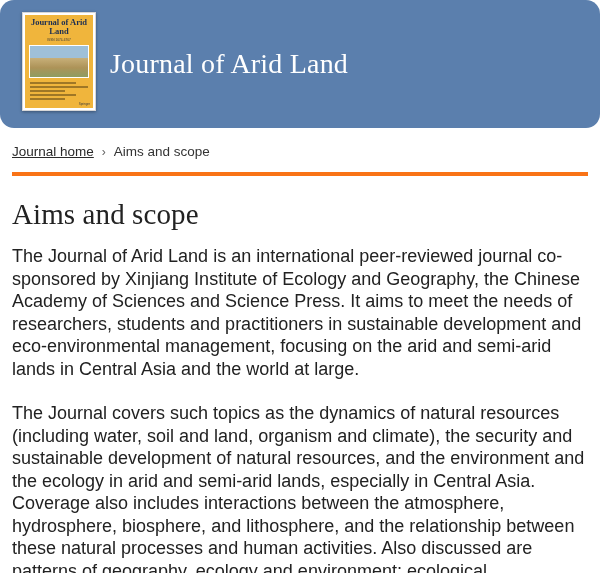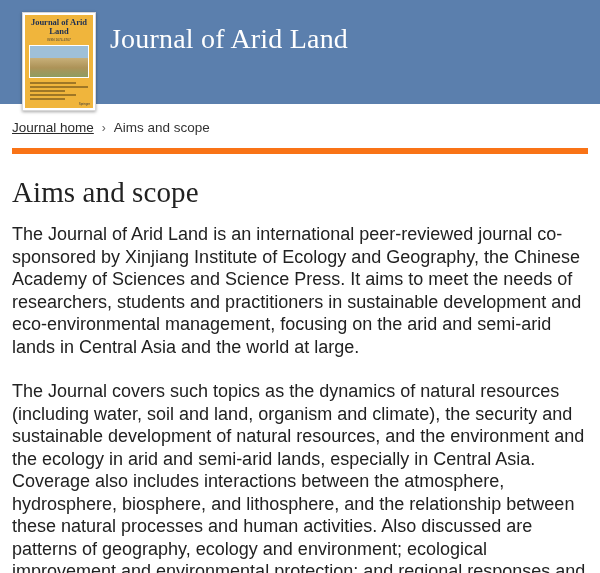--- a/index.html
+++ b/index.html
@@ -11,24 +11,25 @@
     height: 573px;
     background: #ffffff;
     font-family: "Liberation Sans", sans-serif;
     color: #222222;
     overflow: hidden;
   }
 
   
   .journal-header {
     position: relative;
-    height: 104px;
+    height: 128px;
     background: #5b7fad;
     display: flex;
-    align-items: flex-start;
+    align-items: center;
+    border-radius: 14px;
   }
   .cover-wrap {
     position: absolute;
     left: 22px;
     top: 12px;
     width: 74px;
     height: 99px;
     background: #ffffff;
     border: 1px solid #d8d8d8;
     box-shadow: 0 1px 3px rgba(0,0,0,0.35);
@@ -96,21 +97,21 @@
 
   
   .content {
     padding: 0 12px;
   }
   .breadcrumb {
     display: flex;
     align-items: center;
     font-size: 13.5px;
     color: #333333;
-    border-bottom: 6px solid #f97316;
+    border-bottom: 4px solid #f97316;
     padding: 16px 0 13px 0;
   }
   .breadcrumb a {
     color: #2a2a2a;
     text-decoration: underline;
   }
   .breadcrumb .sep {
     margin: 0 8px;
     color: #666666;
     font-size: 12px;

